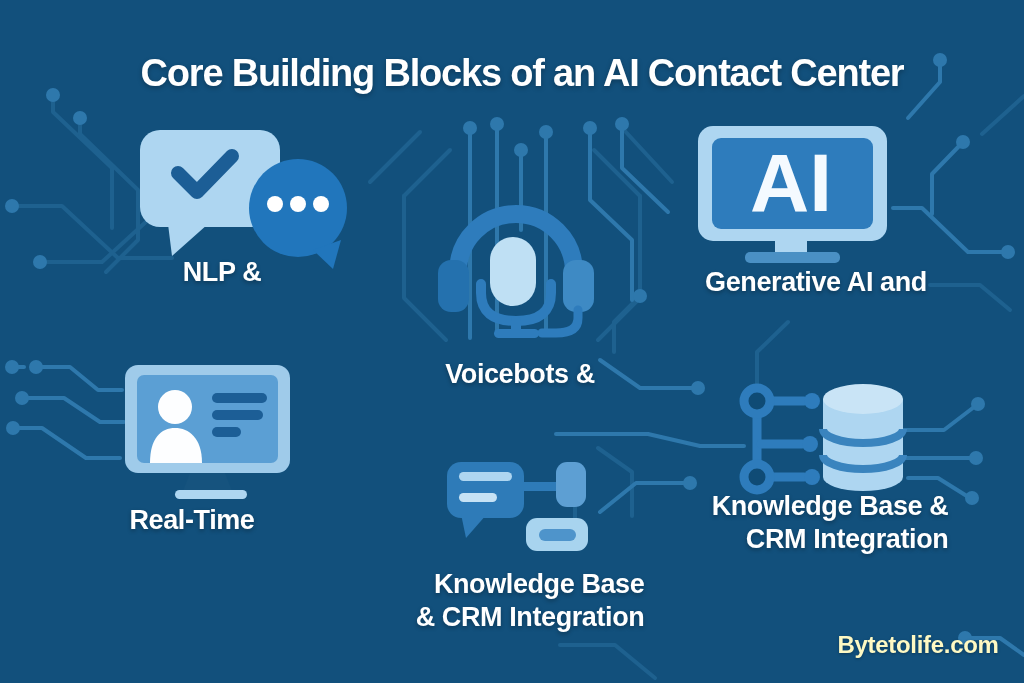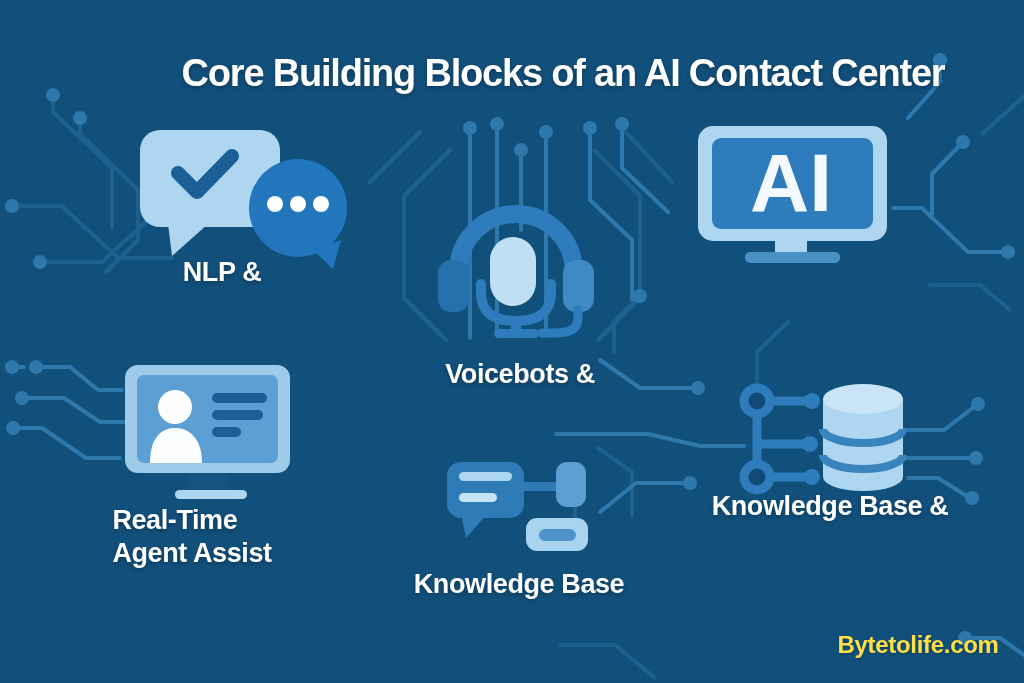--- a/index.html
+++ b/index.html
@@ -6,32 +6,32 @@
   .stage{
     position:relative;width:1024px;height:683px;overflow:hidden;
     background:#12507C;
     font-family:"Liberation Sans", sans-serif;
   }
   .stage svg{position:absolute;display:block;}
   .circuit{left:0;top:0;}
   .page-title{
     position:absolute;left:522px;top:52px;transform:translateX(-50%);
     color:#FFFFFF;font-size:38px;font-weight:700;letter-spacing:-1.2px;
-    white-space:nowrap;text-shadow:0 2px 5px rgba(0,0,0,.28);margin-left:41px;
+    white-space:nowrap;text-shadow:0 2px 5px rgba(0,0,0,.28);
   }
   .label{
-    position:absolute;transform:translateX(-50%);text-align:left;
+    position:absolute;transform:translateX(-50%);text-align:right;
     color:#FFFFFF;font-weight:700;font-size:27px;line-height:33px;
     letter-spacing:-0.4px;white-space:nowrap;
     text-shadow:0 2px 4px rgba(0,0,0,.30);
   }
   .label span{display:block;}
   .watermark{
     position:absolute;left:918px;top:631px;transform:translateX(-50%);
-    color:#fde047;font-size:24px;font-weight:600;letter-spacing:-0.3px;
+    color:#fef9c3;font-size:24px;font-weight:600;letter-spacing:-0.3px;
     white-space:nowrap;text-shadow:0 1px 3px rgba(0,0,0,.3);
   }
   .ai-screen-text{
     font-family:"Liberation Sans", sans-serif;
     font-weight:700;font-size:82px;fill:#F4FAFF;
   }
 </style>
 </head>
 <body>
 
@@ -138,50 +138,51 @@
   </div>
 
   <svg style="left:695px;top:118px" width="200" height="150" viewBox="695 118 200 150">
     <rect x="698" y="126" width="189" height="115" rx="15" fill="#AED6F1"></rect>
     <rect x="712" y="138" width="161" height="91" rx="9" fill="#2E7CBC"></rect>
     <rect x="775" y="241" width="32" height="12" fill="#AED6F1"></rect>
     <rect x="745" y="252" width="95" height="11" rx="5" fill="#4A90C4"></rect>
     <text class="ai-screen-text" x="791" y="211" text-anchor="middle">AI</text>
   </svg>
   <div class="label" style="left:816px;top:266px">
+    <span>Generative AI and</span>
   </div>
 
   <svg style="left:115px;top:355px" width="185" height="148" viewBox="115 355 185 148">
     <path d="M 190,473 h 35 l 7,18 h -49 z" fill="#16537E"></path>
     <rect x="125" y="365" width="165" height="108" rx="13" fill="#9FCBEA"></rect>
     <rect x="137" y="375" width="141" height="88" rx="7" fill="#5B9FD4"></rect>
     <circle cx="175" cy="407" r="17" fill="#FDFEFF"></circle>
     <path d="M 150,463 C 150,438 161,428 175,428 C 189,428 202,438 202,463 Z" fill="#FDFEFF"></path>
     <rect x="212" y="393" width="55" height="10" rx="5" fill="#1C5E96"></rect>
     <rect x="212" y="410" width="51" height="10" rx="5" fill="#1C5E96"></rect>
     <rect x="212" y="427" width="29" height="10" rx="5" fill="#1C5E96"></rect>
     <rect x="175" y="490" width="72" height="9" rx="4.5" fill="#AED6F1"></rect>
   </svg>
   <div class="label" style="left:192px;top:504px">
     <span>Real-Time</span>
-    <span>Agent Assist</span>
   </div>
 
   <svg style="left:440px;top:455px" width="160" height="102" viewBox="440 455 160 102">
     <rect x="524" y="482" width="40" height="9" fill="#2E7BB8"></rect>
     <rect x="447" y="462" width="77" height="56" rx="14" fill="#2E7BB8"></rect>
     <polygon points="461,514 487,514 466,538" fill="#2E7BB8"></polygon>
     <rect x="459" y="472" width="53" height="9" rx="4.5" fill="#AED6F1"></rect>
     <rect x="459" y="493" width="38" height="9" rx="4.5" fill="#C6E2F5"></rect>
     <rect x="556" y="462" width="30" height="45" rx="11" fill="#5D9FD3"></rect>
     <rect x="526" y="518" width="62" height="33" rx="11" fill="#A8D4EF"></rect>
     <rect x="539" y="529" width="37" height="12" rx="6" fill="#4E94CB"></rect>
   </svg>
-  <div class="label" style="left:519px;top:568px">
+  <div class="label" style="left:530px;top:568px">
     <span>Knowledge Base</span>
+    <span>&amp; CRM Integration</span>
   </div>
 
   <svg style="left:730px;top:368px" width="182" height="130" viewBox="730 368 182 130">
     <g stroke="#2E7CBC" stroke-width="9" fill="none" stroke-linecap="round">
       <path d="M 757,414 V 464"></path>
       <path d="M 770,401 H 804"></path>
       <path d="M 761,444 H 802"></path>
       <path d="M 770,477 H 804"></path>
     </g>
     <circle cx="812" cy="401" r="8" fill="#2E7CBC"></circle>
@@ -189,17 +190,18 @@
     <circle cx="812" cy="477" r="8" fill="#2E7CBC"></circle>
     <circle cx="757" cy="401" r="13" fill="#0F4B75" stroke="#2E7CBC" stroke-width="9"></circle>
     <circle cx="757" cy="477" r="13" fill="#0F4B75" stroke="#2E7CBC" stroke-width="9"></circle>
     <path d="M 823,399 V 477 A 40,14 0 0 0 903,477 V 399 Z" fill="#AED6F1"></path>
     <path d="M 823,429 A 40,14 0 0 0 903,429" stroke="#3A84BE" stroke-width="8" fill="none"></path>
     <path d="M 823,455 A 40,14 0 0 0 903,455" stroke="#3A84BE" stroke-width="8" fill="none"></path>
     <ellipse cx="863" cy="399" rx="40" ry="15" fill="#C9E4F6"></ellipse>
   </svg>
   <div class="label" style="left:830px;top:490px">
     <span>Knowledge Base &amp;</span>
+    <span>CRM Integration</span>
   </div>
 
   <div class="watermark">Bytetolife.com</div>
 
 </div>
 
 </body></html>

